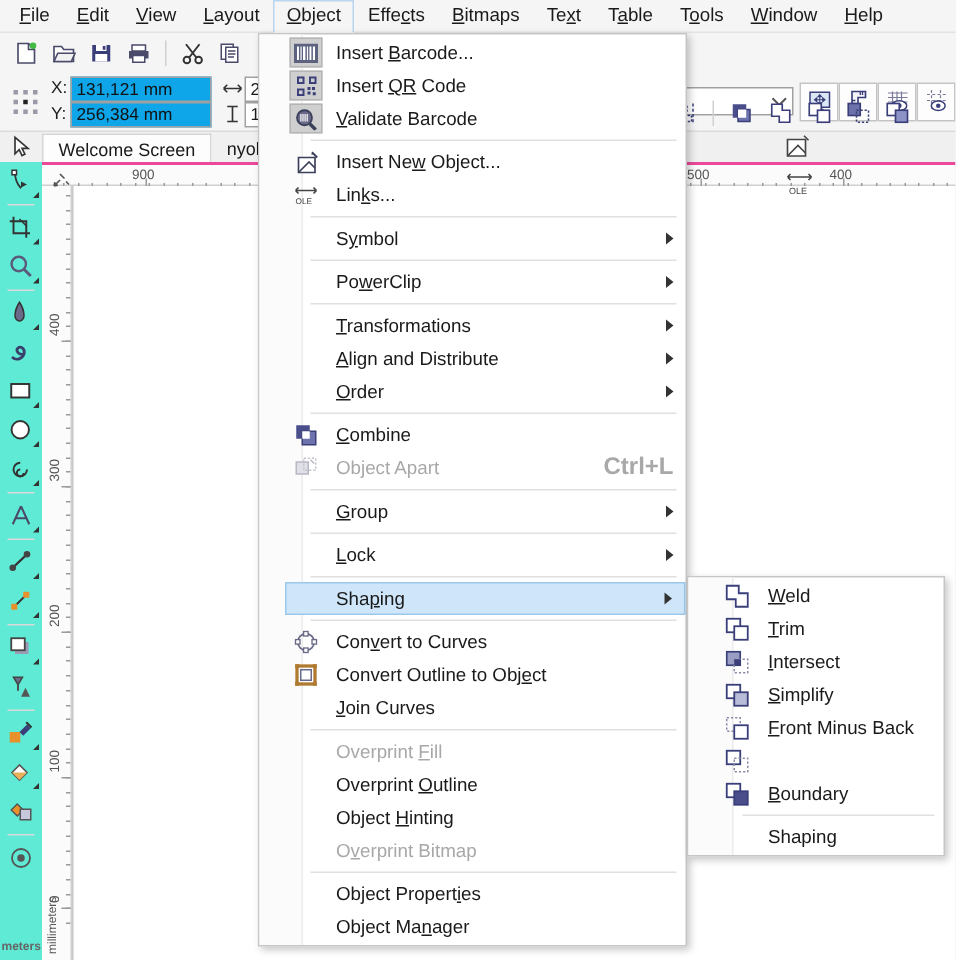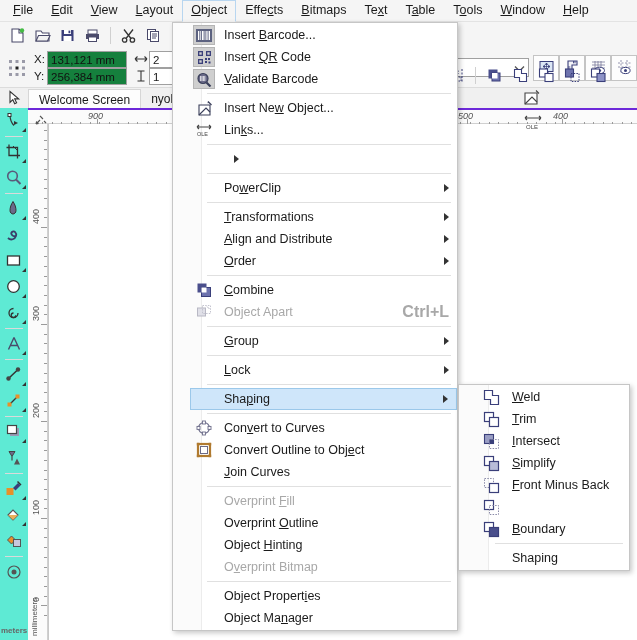--- a/index.html
+++ b/index.html
@@ -42,21 +42,21 @@
   
   .propbar {
     position: absolute; top: 48px; left: 0; width: 637px; height: 40px;
     background: #f5f5f5; border-bottom: 1px solid #dcdcdc;
     display: flex; align-items: center; padding-left: 4px;
   }
   .coordbox { display: flex; flex-direction: column; margin-left: 4px; }
   .coordrow { display: flex; align-items: center; height: 17px; }
   .coordlbl { width: 13px; font-size: 11.5px; text-align: left; }
   .coordfield {
-    width: 80px; height: 17px; border: 1px solid #a0a0a0; background: #15803d;
+    width: 94px; height: 17px; border: 1px solid #a0a0a0; background: #0ea5e9;
     font-size: 11.5px; padding: 1px 3px; line-height: 14px; color: #111;
   }
   .dimbox { display: flex; flex-direction: column; margin-left: 6px; }
   .dimrow { display: flex; align-items: center; height: 17px; }
   .dimfield {
     width: 40px; height: 17px; border: 1px solid #a0a0a0; background: #fff;
     font-size: 11.5px; padding: 1px 3px; line-height: 14px;
   }
   .pctfield {
     width: 92px; height: 19px; border: 1px solid #a0a0a0; background: #fff;
@@ -76,22 +76,21 @@
     height: 19px; padding: 2px 10px 0 10px; font-size: 12px;
     background: #f0f0f0; line-height: 16px; color: #1a1a1a; white-space: nowrap;
   }
   .doctab.sel { background: #fdfdfd; border-top: 1px solid #d6d6d6;
                 border-left: 1px solid #d6d6d6; border-right: 1px solid #d6d6d6; }
 
   
   .hruler {
     position: absolute; top: 108px; left: 28px; width: 609px; height: 16px;
     background: #fbfbfb; border-bottom: 1px solid #d0d0d0;
-    border-top: 2px solid #6d28d9;
-    font-style: italic;
+    border-top: 2px solid #ec4899;
   }
   .vruler {
     position: absolute; top: 124px; left: 28px; width: 20px; height: 516px;
     background: #fbfbfb; border-right: 1px solid #d0d0d0;
   }
   .rtick { position: absolute; font-size: 9px; color: #555; }
   .rmark { position: absolute; background: #9a9a9a; }
   .vtick {
     position: absolute; font-size: 9px; color: #555;
     transform: rotate(-90deg); transform-origin: left top; white-space: nowrap;
@@ -731,20 +730,21 @@
             <path d="M3 5h14M3 5l2-2M3 5l2 2M17 5l-2-2M17 5l-2 2" stroke="#444" stroke-width="1.1" fill="none"></path>
             <text x="3" y="14" font-size="5.5" fill="#444" font-family="Liberation Sans">OLE</text>
           </svg>
       </span>
       <span class="mlabel">Lin<u>k</u>s...</span>
     </div>
 
     <div class="msep"></div>
 
     <div class="mrow">
+      <span class="mlabel">S<u>y</u>mbol</span>
       <span class="marrow"></span>
     </div>
 
     <div class="msep"></div>
 
     <div class="mrow">
       <span class="mlabel">Po<u>w</u>erClip</span>
       <span class="marrow"></span>
     </div>
 

